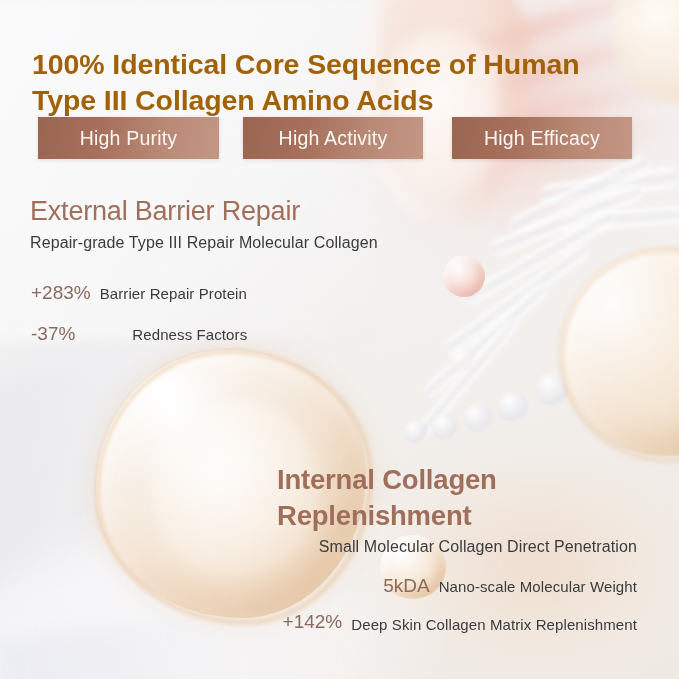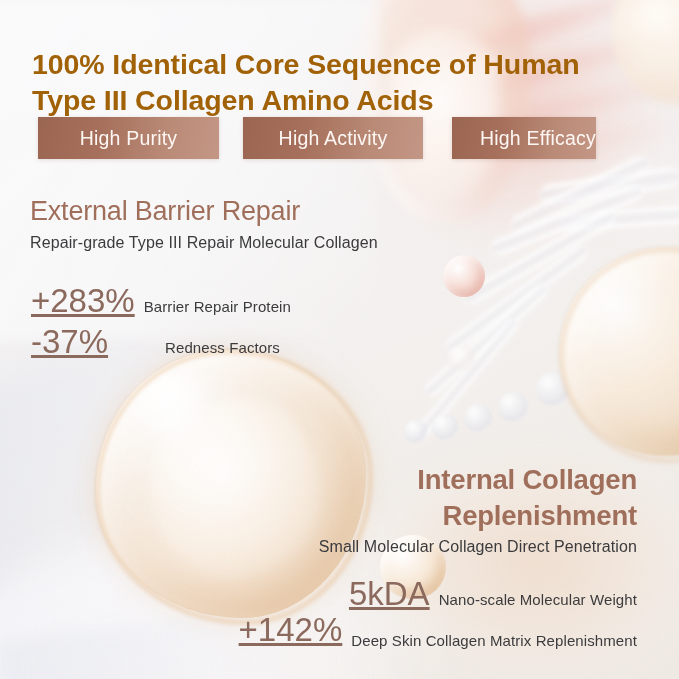--- a/index.html
+++ b/index.html
@@ -249,21 +249,21 @@
     justify-content: center;
     color: #fdf7f4;
     font-size: 19.5px;
     font-weight: 400;
     letter-spacing: 0.2px;
     background: linear-gradient(100deg, #9a6551 0%, #a6705c 35%, #b98a76 70%, #c49685 100%);
     box-shadow: 0 1px 4px rgba(120,80,62,0.18);
   }
   #badge-0 { left: 4px;   width: 181px; }
   #badge-1 { left: 209px; width: 180px; }
-  #badge-2 { left: 418px; width: 144px; justify-content: flex-end; }
+  #badge-2 { left: 418px; width: 180px; }
 
   
   #sec-ext-title {
     position: absolute;
     left: 30px; top: 196px;
     font-size: 27px;
     font-weight: 400;
     letter-spacing: -0.2px;
     color: #a06f5c;
   }
@@ -274,42 +274,41 @@
     font-weight: 400;
     color: #3b3b3d;
     letter-spacing: 0.1px;
   }
   .stat-row {
     position: absolute;
     display: flex;
     align-items: baseline;
   }
   .stat-num {
-    font-size: 33px;
+    font-size: 19px;
     font-weight: 400;
     color: #8b6a5d;
     letter-spacing: 0px;
-    text-decoration: underline;
   }
   .stat-label {
     font-size: 15px;
     font-weight: 400;
     color: #3b3b3d;
     margin-left: 9px;
     letter-spacing: 0.1px;
   }
   #stat-ext-0 { left: 31px; top: 282px; }
   #stat-ext-1 { left: 31px; top: 323px; gap: 48px; }
 
   
   #sec-int-title {
     position: absolute;
     right: 42px; top: 462px;
     width: 360px;
-    text-align: right;
+    text-align: left;
     font-size: 27.5px;
     font-weight: 700;
     line-height: 1.3;
     letter-spacing: -0.2px;
     color: #a06f5c;
   }
   #sec-int-sub {
     position: absolute;
     right: 42px; top: 538px;
     font-size: 16px;

